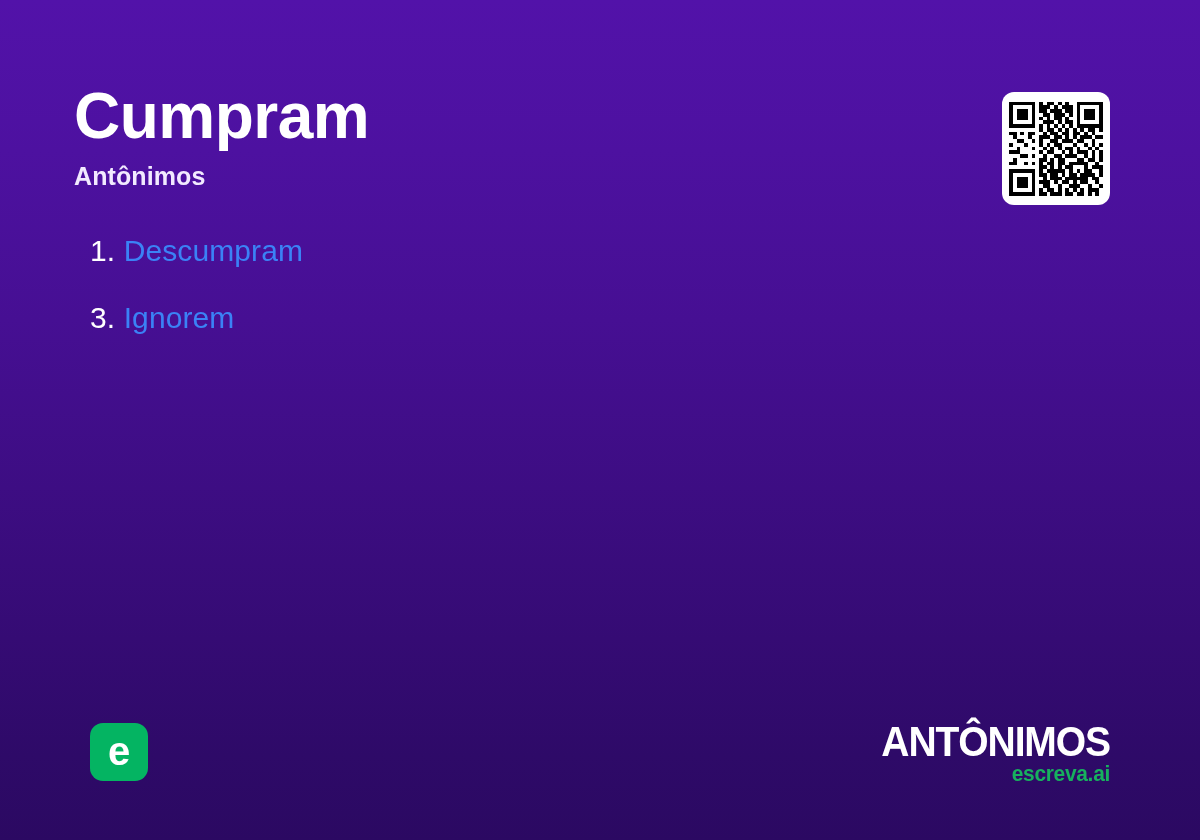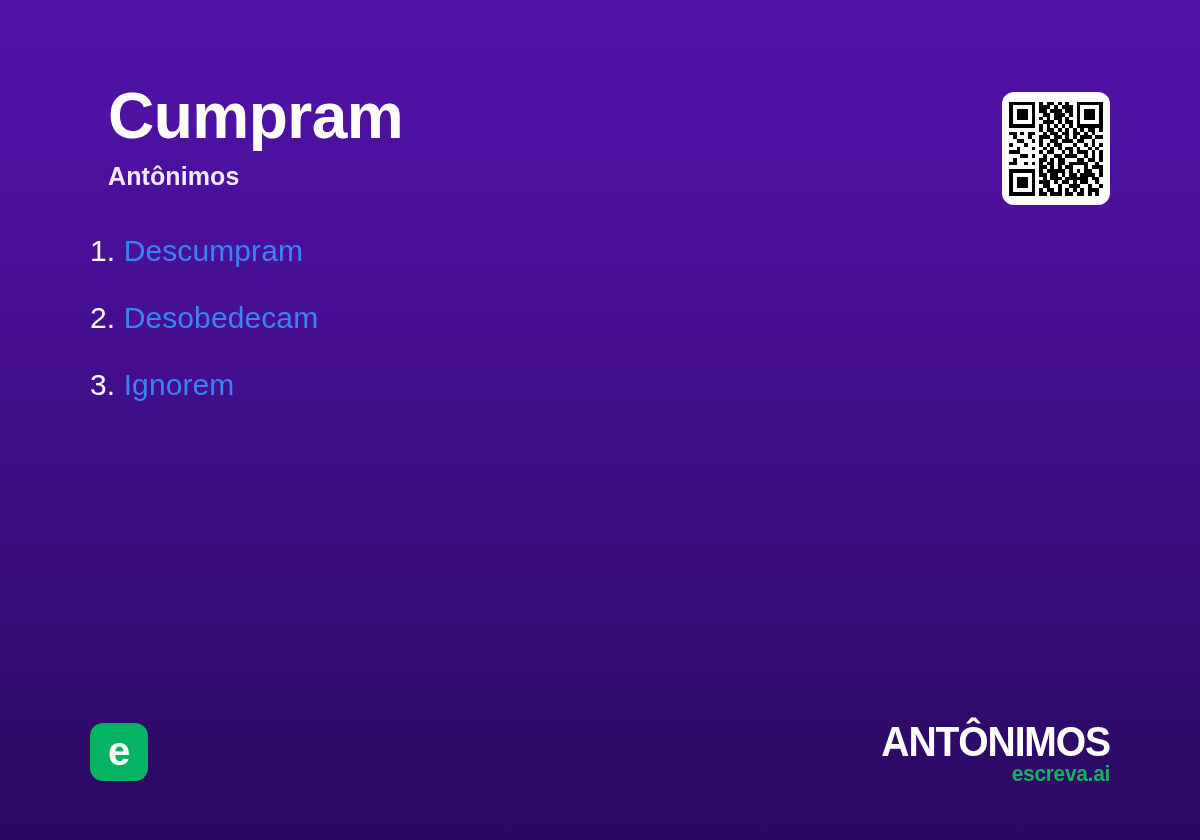--- a/index.html
+++ b/index.html
@@ -27,21 +27,21 @@
 
   
   .card {
     position:absolute;
     inset:0;
   }
 
   
   .head-block {
     position:absolute;
-    left:108px;
+    left:74px;
     top:84px;
     width:780px;
   }
 
   .title {
     font-size:64px;
     font-weight:bold;
     letter-spacing:-0.5px;
     line-height:1.0;
     color:#ffffff;
@@ -150,24 +150,20 @@
 
   <div class="head-block">
     <div class="title">Cumpram</div>
     <div class="subtitle">Antônimos</div>
   </div>
 
   <ul class="word-list">
     <li class="word-item">
       <span class="word-index">1.</span>
       <span class="word-text">Descumpram</span>
-    </li>
-    <li class="word-item">
-      <span class="word-index">2.</span>
-      <span class="word-text">Desobedecam</span>
     </li>
     <li class="word-item">
       <span class="word-index">3.</span>
       <span class="word-text">Ignorem</span>
     </li>
   </ul>
 
   <div class="qr-wrap">
     <svg viewBox="0 0 25 25" shape-rendering="crispEdges" aria-hidden="true">
       <rect width="25" height="25" fill="#ffffff"></rect>

